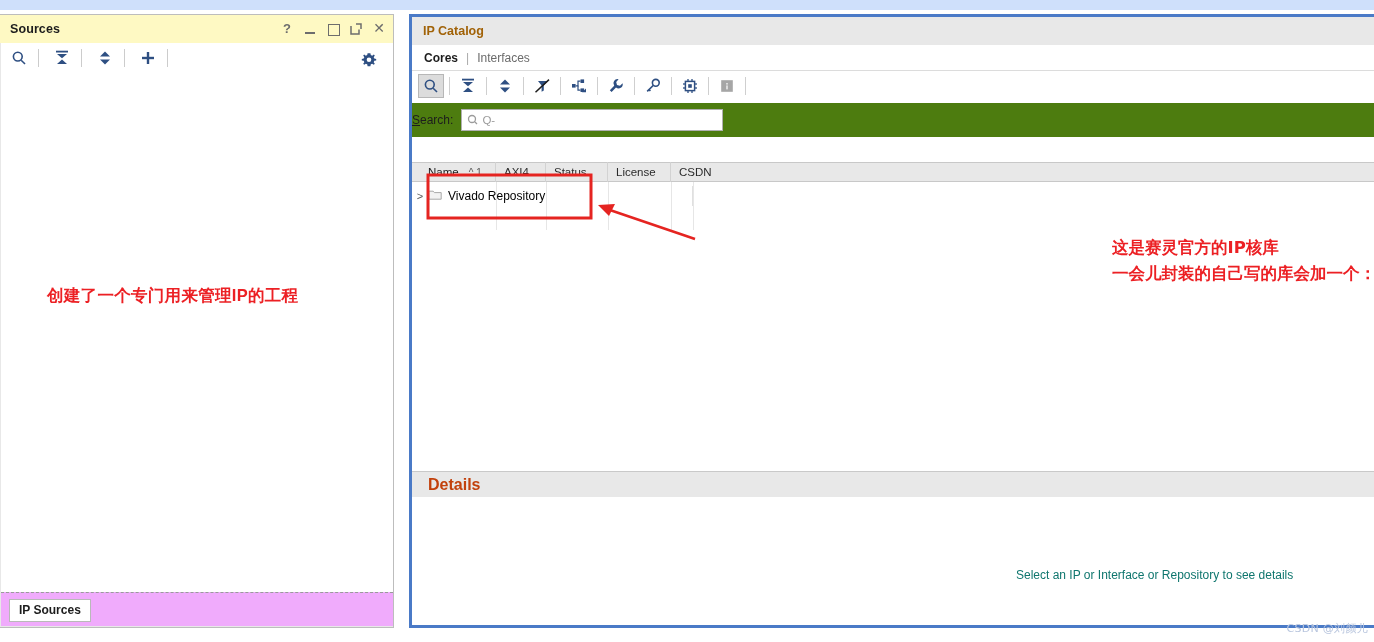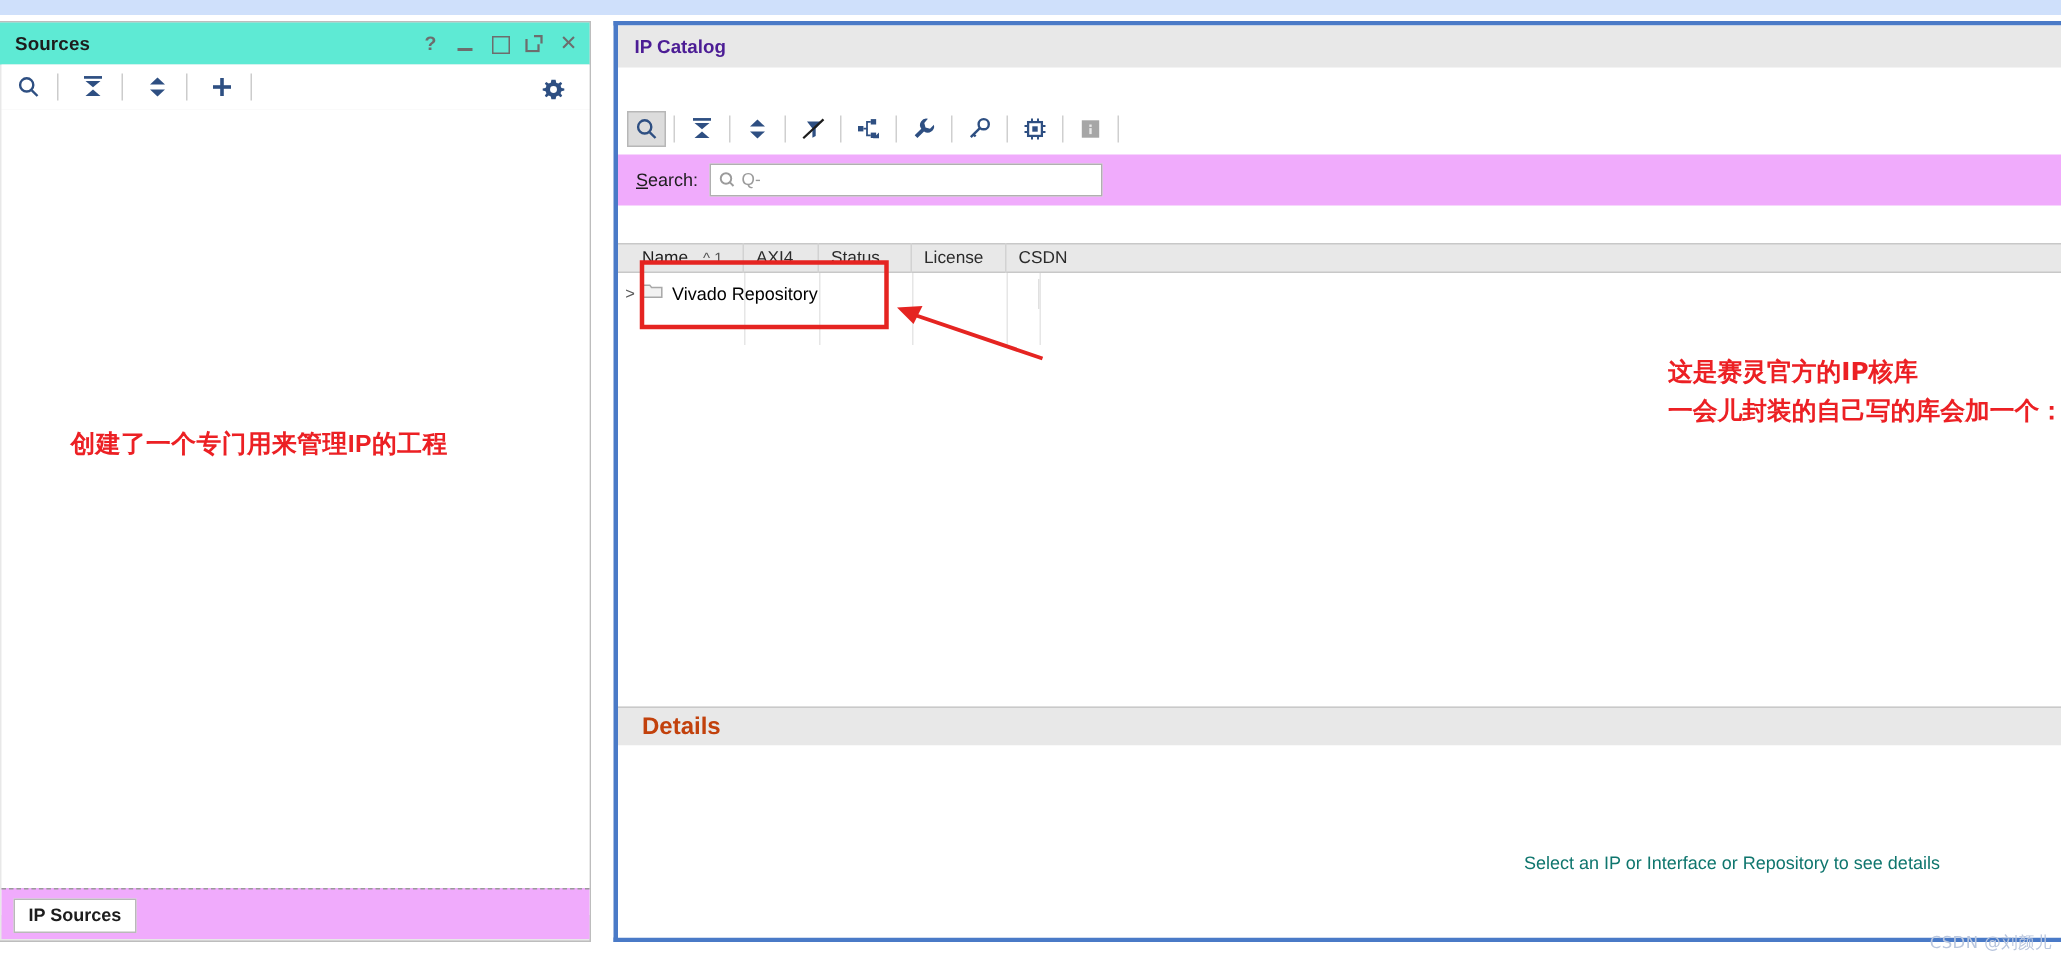--- a/index.html
+++ b/index.html
@@ -20,21 +20,21 @@
 
   
   .sources-panel {
     position: absolute; left: 0; top: 14px; width: 394px; height: 614px;
     background: #e8e8e8;
     border: 1px solid #bdbdbd;
     border-left: none;
   }
   .sources-titlebar {
     position: absolute; left: 0; top: 0; width: 100%; height: 28px;
-    background: #5eead4;
+    background: #fef9c3;
     display: flex; align-items: center;
   }
   .sources-title {
     font-size: 12.5px; font-weight: bold; color: #1d1d1d;
     margin-left: 10px; letter-spacing: .1px;
   }
   .titlebar-icons {
     position: absolute; right: 8px; top: 0; height: 28px;
     display: flex; align-items: center; gap: 11px;
   }
@@ -93,21 +93,21 @@
     background: #ffffff;
     border: 3px solid #4a7ac7;
     border-right: none;
   }
   .ipcat-titlebar {
     position: absolute; left: 0; top: 0; width: 100%; height: 28px;
     background: #e8e8e8;
     display: flex; align-items: center;
   }
   .ipcat-title {
-    font-size: 12.5px; font-weight: bold; color: #4c1d95; margin-left: 11px;
+    font-size: 12.5px; font-weight: bold; color: #a16207; margin-left: 11px;
   }
   .ipcat-subtabs {
     position: absolute; left: 0; top: 28px; width: 100%; height: 26px;
     background: #ffffff; display: flex; align-items: center;
     border-bottom: 1px solid #dcdcdc;
   }
   .subtab-active {
     font-size: 12px; font-weight: bold; color: #1d1d1d; margin-left: 12px;
   }
   .subtab-div { color: #a9a9a9; margin: 0 8px; font-size: 12px; }
@@ -118,21 +118,21 @@
     background: #ffffff; display: flex; align-items: center; padding-left: 6px;
   }
   .itbtn {
     width: 26px; height: 24px; display:flex; align-items:center; justify-content:center;
   }
   .itbtn.pressed { background: #dcdcdc; border: 1px solid #b7b7b7; }
   .isep { width: 1px; height: 18px; background: #cfcfcf; margin: 0 5px; }
 
   .search-row {
     position: absolute; left: 0; top: 86px; width: 100%; height: 34px;
-    display: flex; align-items: center; padding-left: 12px; background:#f0abfc;
+    display: flex; align-items: center; background:#4d7c0f;
   }
   .search-label { font-size: 12px; color: #1d1d1d; }
   .search-label u { text-decoration: underline; }
   .search-input {
     margin-left: 8px; width: 262px; height: 22px;
     border: 1px solid #b0b0b0; background: #ffffff;
     display: flex; align-items: center; padding-left: 5px;
   }
   .search-ph {
     font-size: 11.5px; color: #9b9b9b; margin-left: 3px;
@@ -265,20 +265,25 @@
       <div class="tab-chip">IP Sources</div>
     </div>
   </div>
 
   <div class="ipcat-panel">
 
     <div class="ipcat-titlebar">
       <span class="ipcat-title">IP Catalog</span>
     </div>
 
+    <div class="ipcat-subtabs">
+      <span class="subtab-active">Cores</span>
+      <span class="subtab-div">|</span>
+      <span class="subtab">Interfaces</span>
+    </div>
 
     <div class="ipcat-toolbar">
       <div class="itbtn pressed">
         <svg width="16" height="16" viewBox="0 0 16 16">
           <circle cx="6.8" cy="6.6" r="4.4" stroke="#2e4f82" stroke-width="1.6" fill="none"></circle>
           <line x1="10.2" y1="10.2" x2="14" y2="14" stroke="#2e4f82" stroke-width="1.6"></line>
         </svg>
       </div>
       <div class="isep"></div>
       <div class="itbtn">

